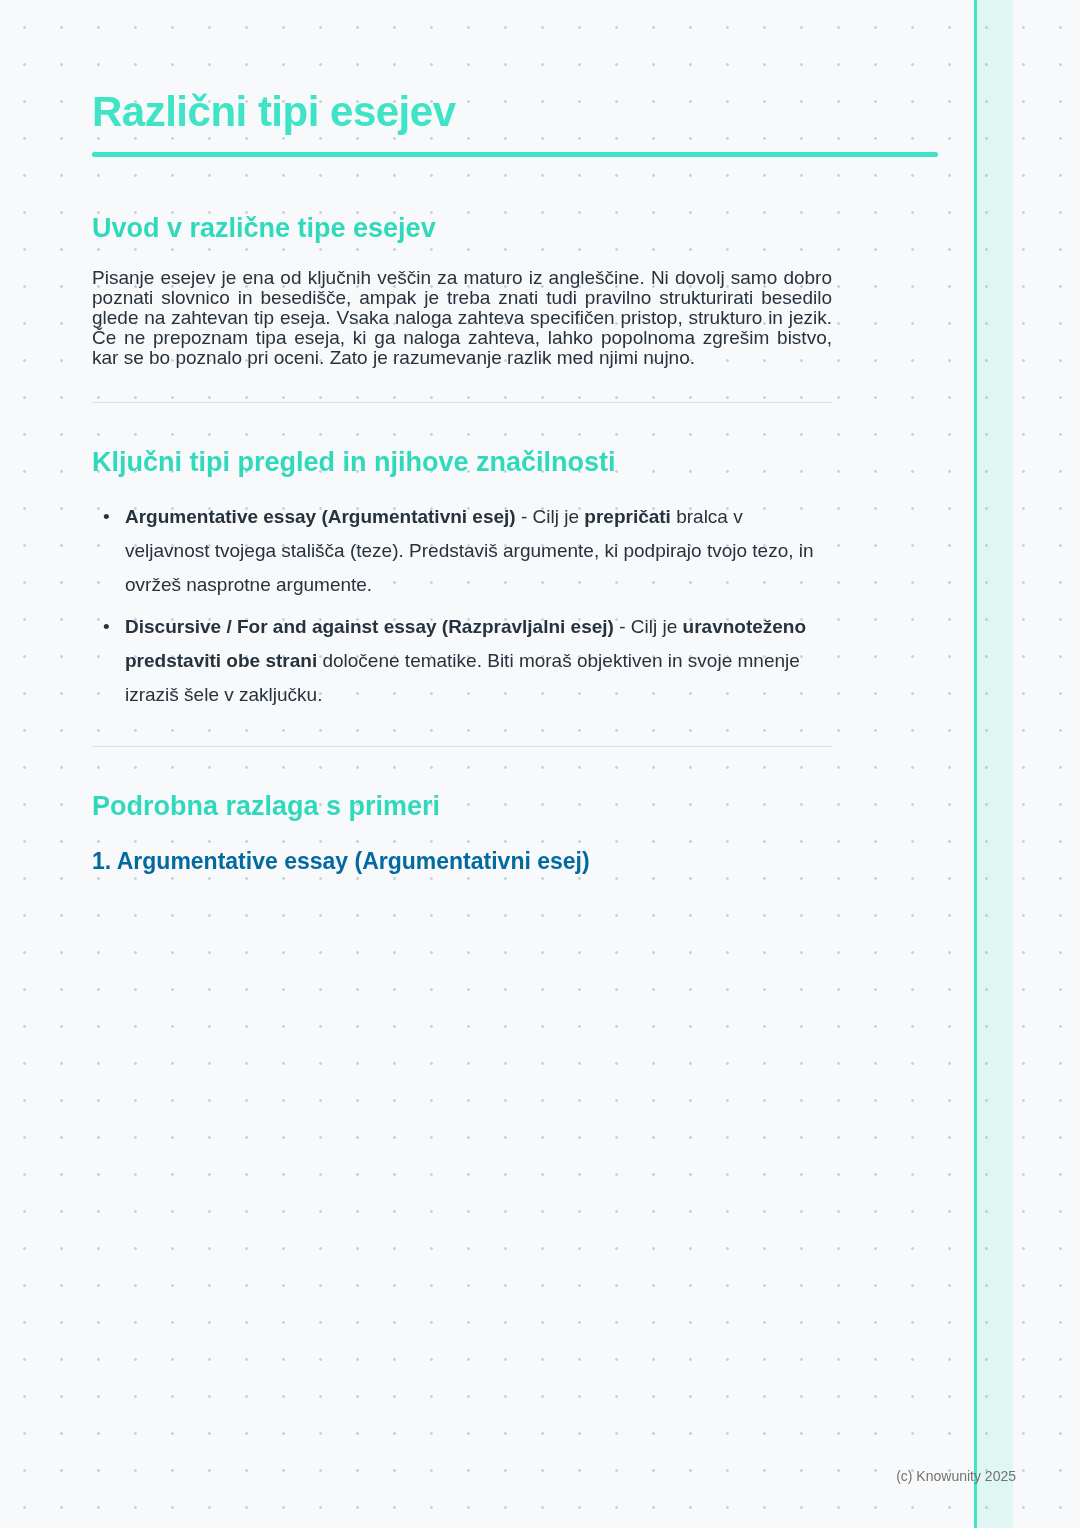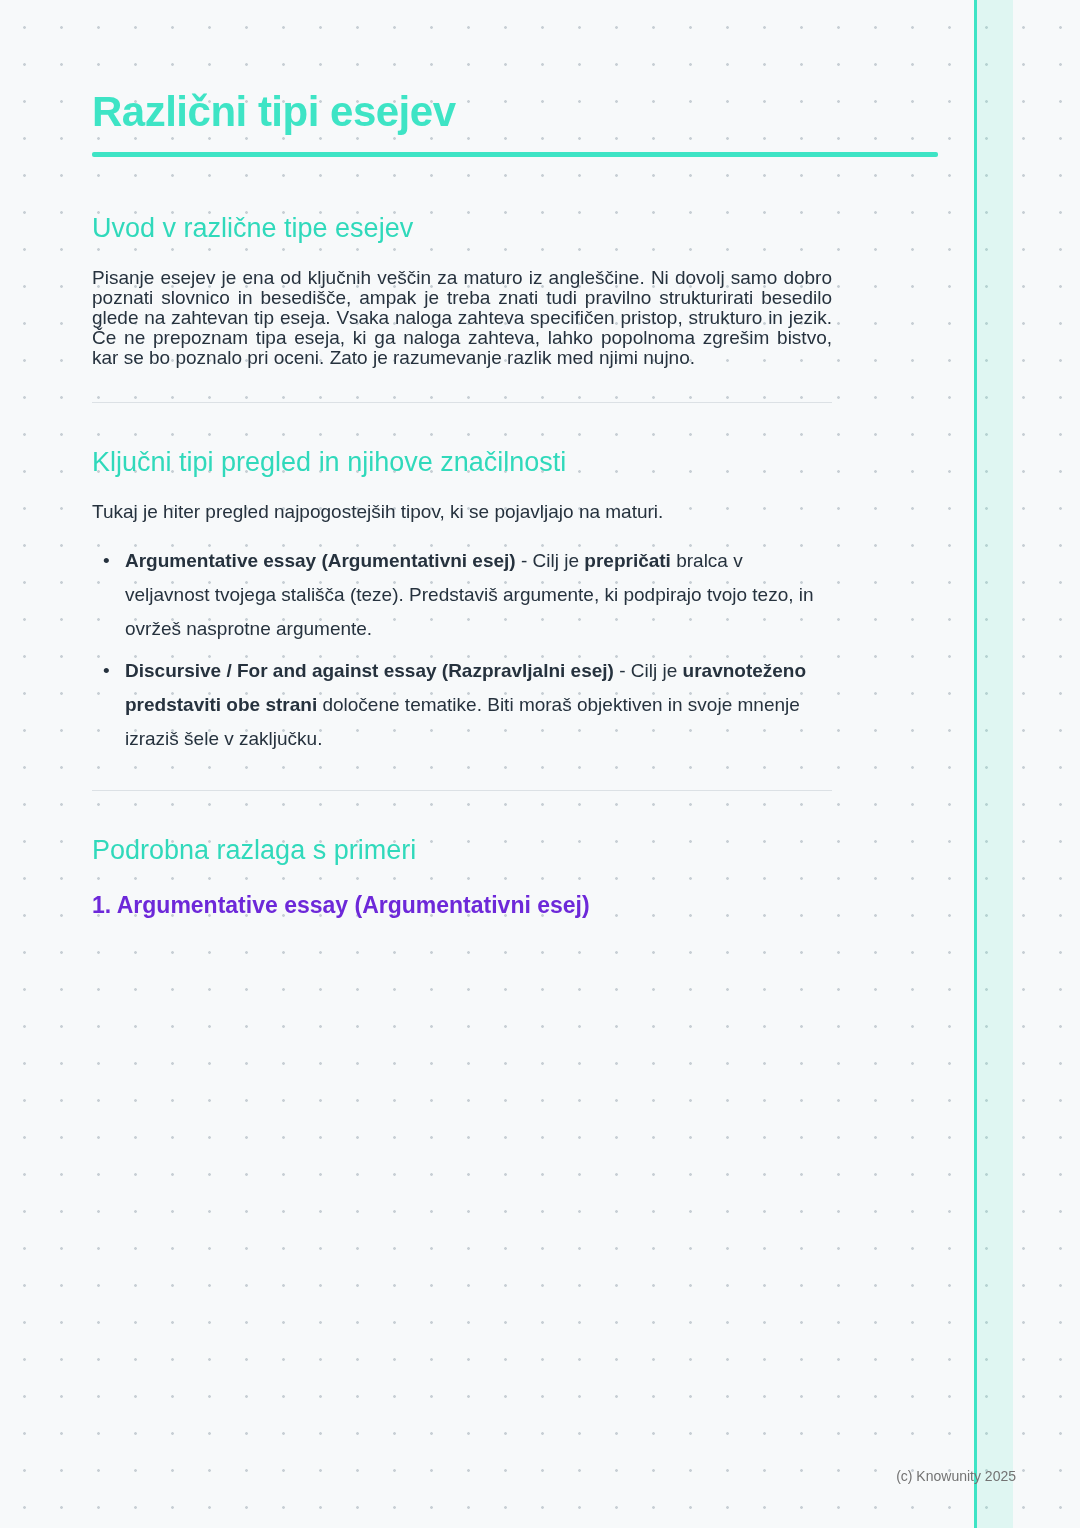--- a/index.html
+++ b/index.html
@@ -22,39 +22,39 @@
   .stripe-line {
     position: absolute; top: 0; bottom: 0; left: 974px; width: 3px;
     background: #3ee4c5;
   }
   .content { position: absolute; left: 92px; top: 88px; width: 846px; }
   h1 {
     margin: 0; font-size: 42px; font-weight: 800;
     color: #3ee4c5; letter-spacing: -0.5px;
   }
   .title-rule { height: 5px; background: #3ee4c5; margin-top: 16px; border-radius: 2px; }
-  h2 { margin: 0; font-size: 27px; font-weight: 400; color: #30d9bb; }
+  h2 { margin: 0; font-size: 27px; font-weight: 700; color: #30d9bb; }
   .sec1-heading { margin-top: 56px; }
   .body-text { font-size: 19px; line-height: 20px; width: 740px; margin: 0; }
   .intro-paragraph { margin-top: 24px; text-align: justify; }
   .divider { border: none; border-top: 1px solid #dce1e5; width: 740px; margin: 34px 0 0 0; }
   .sec2-heading { margin-top: 44px; }
   .overview-text { margin-top: 24px; }
   ul.essay-list { list-style: none; margin: 22px 0 0 0; padding: 0; width: 740px; }
   ul.essay-list li {
     position: relative; padding-left: 33px;
     font-size: 19px; line-height: 34px; margin-bottom: 8px;
   }
   ul.essay-list li::before {
     content: "\2022"; position: absolute; left: 11px; top: 0;
     font-size: 19px; color: #26323e;
   }
   strong { font-weight: 700; }
   .sec3-heading { margin-top: 44px; }
-  h3 { margin: 26px 0 0 0; font-size: 23px; font-weight: 700; color: #6d28d9; }
+  h3 { margin: 26px 0 0 0; font-size: 23px; font-weight: 700; color: #0369a1; }
   .footer {
     position: absolute; right: 64px; bottom: 44px;
     font-size: 14px; color: #737373; z-index: 3;
   }
 </style>
 </head>
 <body>
 
 <div class="stripe-bg"></div>
 <div class="stripe-line"></div>
@@ -62,21 +62,20 @@
 <div class="content">
   <h1>Različni tipi esejev</h1>
   <div class="title-rule"></div>
 
   <h2 class="sec1-heading">Uvod v različne tipe esejev</h2>
   <p class="body-text intro-paragraph">Pisanje esejev je ena od ključnih veščin za maturo iz angleščine. Ni dovolj samo dobro poznati slovnico in besedišče, ampak je treba znati tudi pravilno strukturirati besedilo glede na zahtevan tip eseja. Vsaka naloga zahteva specifičen pristop, strukturo in jezik. Če ne prepoznam tipa eseja, ki ga naloga zahteva, lahko popolnoma zgrešim bistvo, kar se bo poznalo pri oceni. Zato je razumevanje razlik med njimi nujno.</p>
 
   <hr class="divider">
 
   <h2 class="sec2-heading">Ključni tipi pregled in njihove značilnosti</h2>
-  <p class="body-text overview-text">Tukaj je hiter pregled najpogostejših tipov, ki se pojavljajo na maturi.</p>
 
   <ul class="essay-list" id="essay-list">
       <li><strong>Argumentative essay (Argumentativni esej)</strong><span> - Cilj je </span><strong>prepričati</strong><span> bralca v veljavnost tvojega stališča (teze). Predstaviš argumente, ki podpirajo tvojo tezo, in ovržeš nasprotne argumente.</span></li>
       <li><strong>Discursive / For and against essay (Razpravljalni esej)</strong><span> - Cilj je </span><strong>uravnoteženo predstaviti obe strani</strong><span> določene tematike. Biti moraš objektiven in svoje mnenje izraziš šele v zaključku.</span></li>
     </ul>
 
   <hr class="divider">
 
   <h2 class="sec3-heading">Podrobna razlaga s primeri</h2>
   <h3>1. Argumentative essay (Argumentativni esej)</h3>

